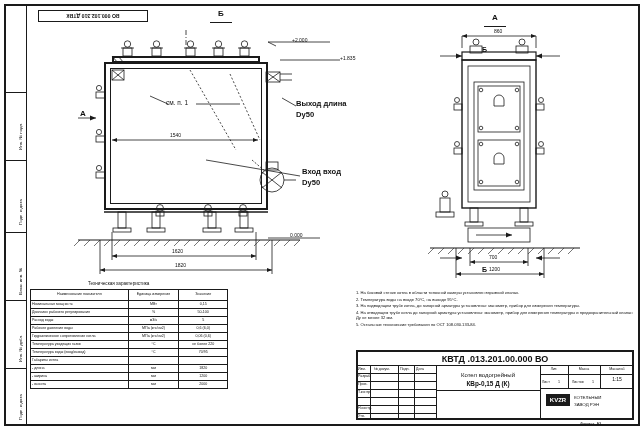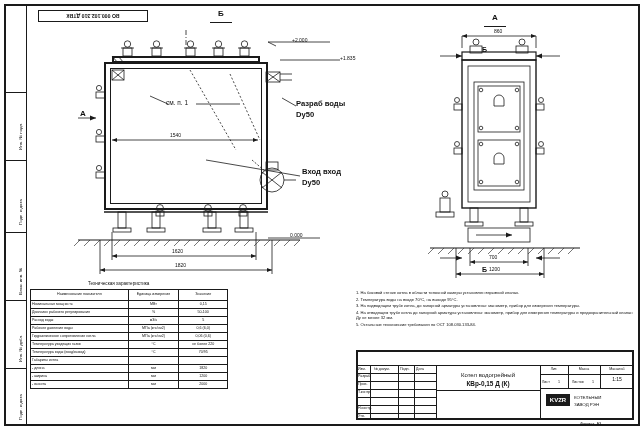--- a/index.html
+++ b/index.html
@@ -180,21 +180,21 @@
   <div class="txt" style="left:290px;top:233px;font-size:5px;">0.000</div>
 
   <div class="txt" style="left:170px;top:133px;font-size:5px;">1540</div>
   <div class="txt" style="left:172px;top:249px;font-size:5px;">1620</div>
   <div class="txt" style="left:175px;top:263px;font-size:5px;">1820</div>
 
   <div class="txt" style="left:80px;top:110px;font-size:8px;font-weight:bold;">А</div>
 
   <div class="txt" style="left:166px;top:100px;font-size:6.5px;">см. п. 1</div>
 
-  <div class="txt" style="left:296px;top:100px;font-size:7.6px;font-weight:bold;">Разраб воды</div>
+  <div class="txt" style="left:296px;top:100px;font-size:7.6px;font-weight:bold;">Выход длина</div>
   <div class="txt" style="left:296px;top:111px;font-size:7.6px;font-weight:bold;">Dу50</div>
   <div class="txt" style="left:302px;top:168px;font-size:7.6px;font-weight:bold;">Вход вход</div>
   <div class="txt" style="left:302px;top:179px;font-size:7.6px;font-weight:bold;">Dу50</div>
 
   <div class="txt" style="left:492px;top:14px;font-size:8px;font-weight:bold;">А</div>
   <div class="ln h" style="left:484px;top:26px;width:22px;"></div>
 
   <svg width="644" height="430">
     <g stroke="#1a1a1a" fill="none" stroke-width="0.8">
 
@@ -371,20 +371,21 @@
       <div style="font-size: 4.1px; line-height: 1.35; margin-bottom: 1px;">1. На боковой стенке котла в области топочной камеры установлен взрывной клапан.</div>
       <div style="font-size: 4.1px; line-height: 1.35; margin-bottom: 1px;">2. Температура воды на входе 70°С, на выходе 95°С.</div>
       <div style="font-size: 4.1px; line-height: 1.35; margin-bottom: 1px;">3. На подводящем трубе котла, до запорной арматуры установлены: манометр, прибор для измерения температуры.</div>
       <div style="font-size: 4.1px; line-height: 1.35; margin-bottom: 1px;">4. На отводящем трубе котла до запорной арматуры установлены: манометр, прибор для измерения температуры и предохранительный клапан Ду не менее 32 мм.</div>
       <div style="font-size: 4.1px; line-height: 1.35; margin-bottom: 1px;">5. Остальные технические требования по ОСТ 108.030.133-84.</div>
     </div>
 
   <div class="box2" style="left:356px;top:350px;width:278px;height:70px;"></div>
 
   <div class="box" style="left:356px;top:350px;width:278px;height:16px;"></div>
+  <div class="txt" style="left:356px;top:355px;width:278px;text-align:center;font-size:9px;font-weight:bold;">КВТД .013.201.00.000 ВО</div>
 
   <div class="ln v" style="left:436px;top:366px;height:54px;"></div>
   <div class="ln v" style="left:540px;top:366px;height:54px;"></div>
   <div class="ln h" style="left:356px;top:373px;width:80px;"></div>
   <div class="ln h" style="left:356px;top:381px;width:80px;"></div>
   <div class="ln h" style="left:356px;top:389px;width:80px;"></div>
   <div class="ln h" style="left:356px;top:397px;width:80px;"></div>
   <div class="ln h" style="left:356px;top:405px;width:80px;"></div>
   <div class="ln h" style="left:356px;top:413px;width:80px;"></div>
   <div class="ln v" style="left:370px;top:366px;height:54px;"></div>

